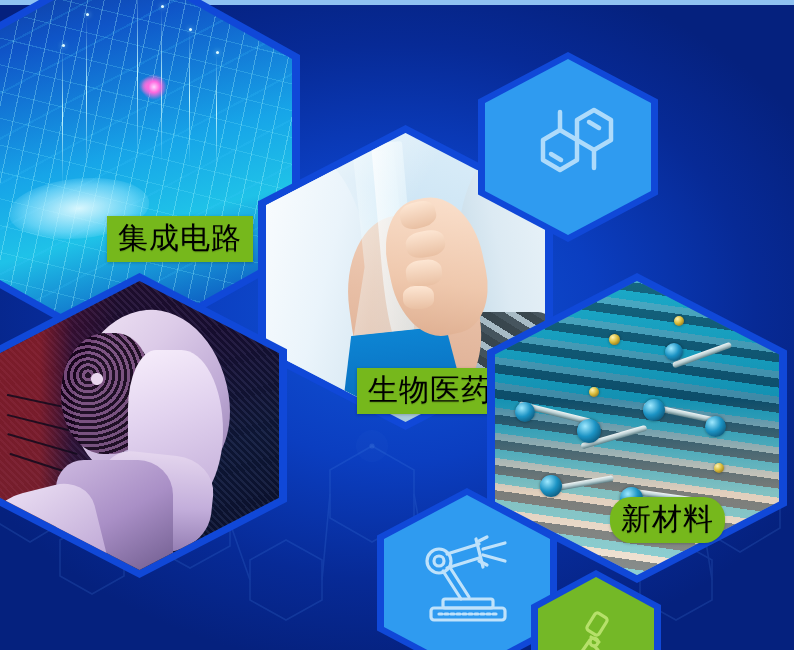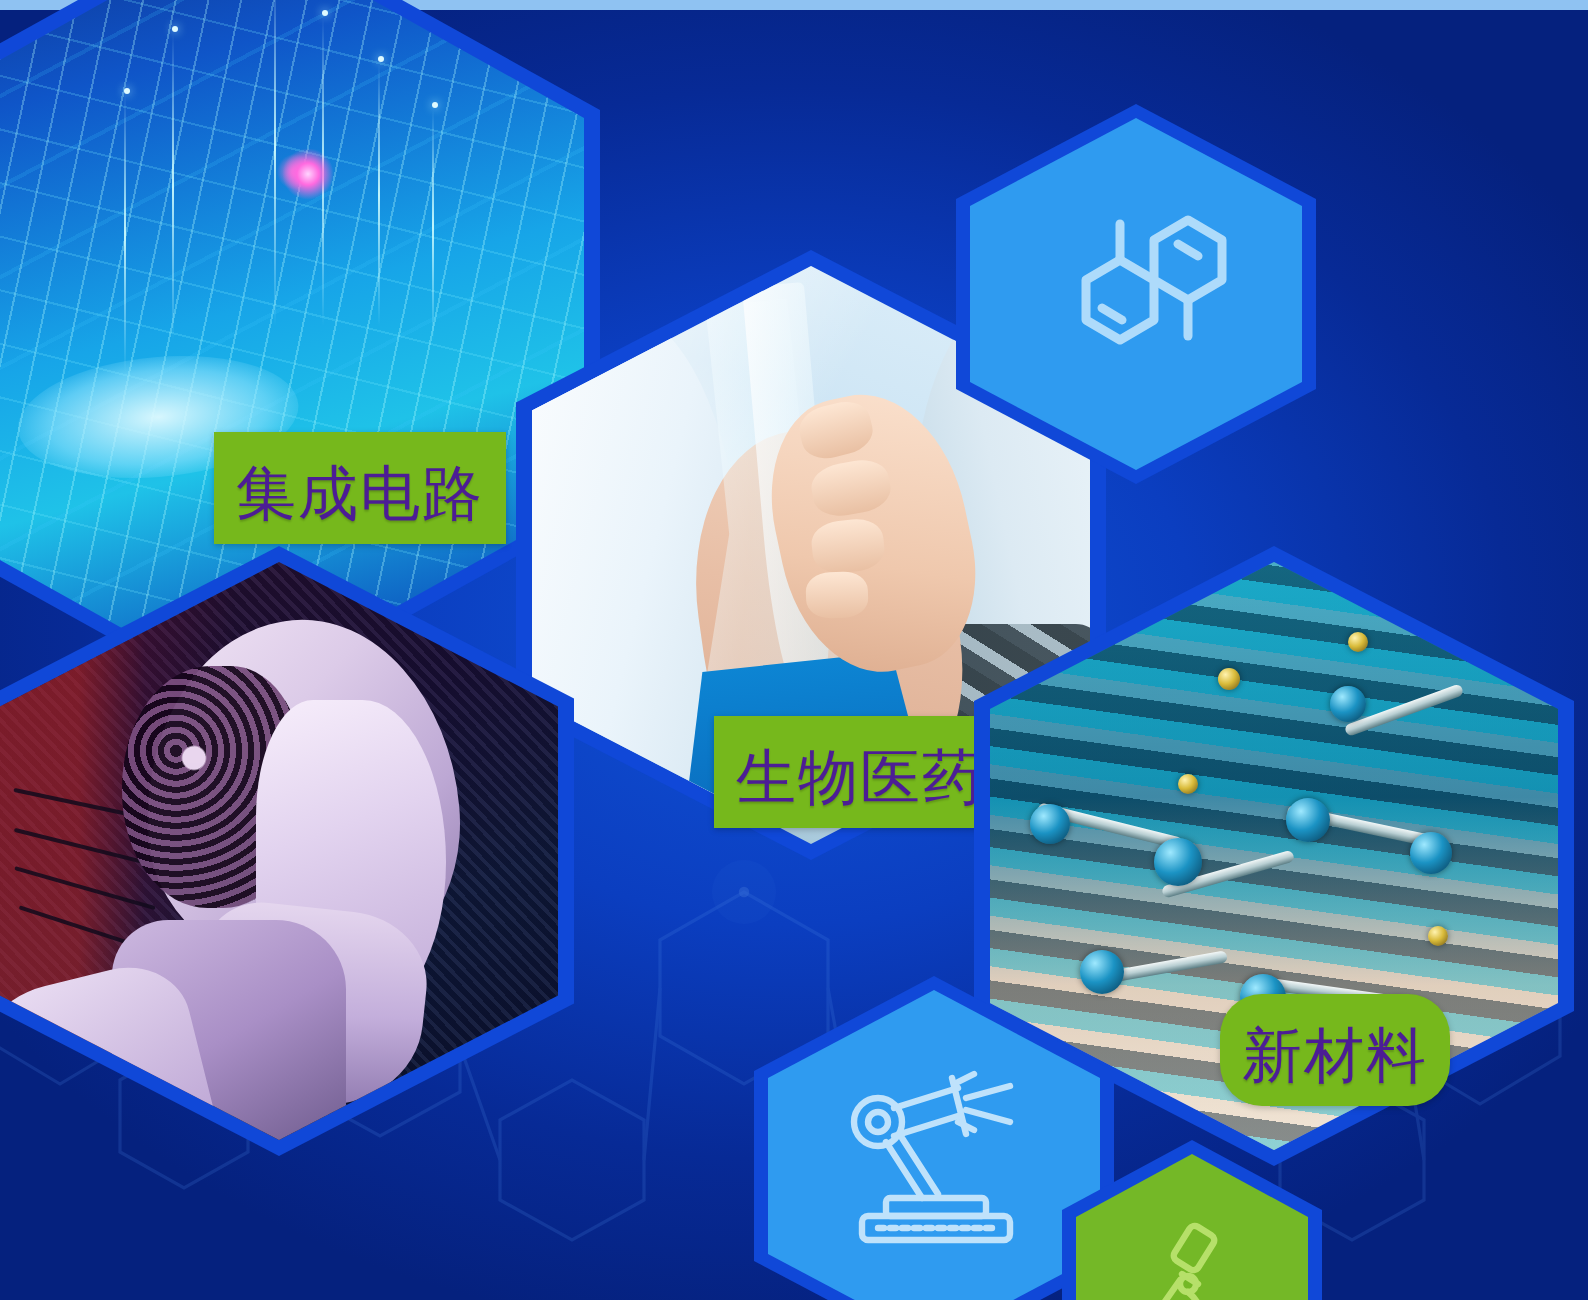--- a/index.html
+++ b/index.html
@@ -164,25 +164,25 @@
     position:absolute;inset:7px;
     -webkit-clip-path:polygon(50% 0%,100% 25%,100% 75%,50% 100%,0% 75%,0% 25%);
     clip-path:polygon(50% 0%,100% 25%,100% 75%,50% 100%,0% 75%,0% 25%);
     display:flex;align-items:center;justify-content:center;
   }
 
   
   .label{
     position:absolute;
     background:#76b81c;
-    color:#4c1d95;
+    color:#000000;
     font-size:30px;
     line-height:1;
     letter-spacing:1px;
-    padding:17px 11px 9px 11px;
+    padding:7px 11px 9px 11px;
     white-space:nowrap;
     font-family:"Liberation Sans","DejaVu Sans",sans-serif;
     text-shadow:0 1px 1px rgba(0,0,0,.18);
     box-shadow:0 1px 3px rgba(0,0,0,.22);
   }
 </style>
 </head>
 <body>
 
 <div id="stage">
@@ -258,21 +258,21 @@
         <div class="tube"></div>
         <div class="liquid"></div>
         <div class="hand"></div>
         <div class="finger" style="left:48%;top:24%;width:13%;height:9%;transform:rotate(-14deg);"></div>
         <div class="finger" style="left:50%;top:34%;width:14%;height:9%;transform:rotate(-10deg);"></div>
         <div class="finger" style="left:50%;top:44%;width:13%;height:9%;transform:rotate(-6deg);"></div>
         <div class="finger" style="left:49%;top:53%;width:11%;height:8%;transform:rotate(-2deg);"></div>
       </div>
     </div>
   </div>
-  <div class="label" style="left:357px;top:358px;">
+  <div class="label" style="left:357px;top:368px;">
     <span>生物医药</span>
   </div>
 
   <div class="hex hex-outer" style="left:-8px;top:273px;width:295px;height:305px;">
     <div class="hex-inner">
       <div class="photo photo-robot">
         <div class="cable" style="left:2%;top:42%;width:28%;transform:rotate(12deg);"></div>
         <div class="cable" style="left:2%;top:49%;width:27%;transform:rotate(14deg);"></div>
         <div class="cable" style="left:2%;top:56%;width:26%;transform:rotate(16deg);"></div>
         <div class="cable" style="left:3%;top:63%;width:24%;transform:rotate(18deg);"></div>

